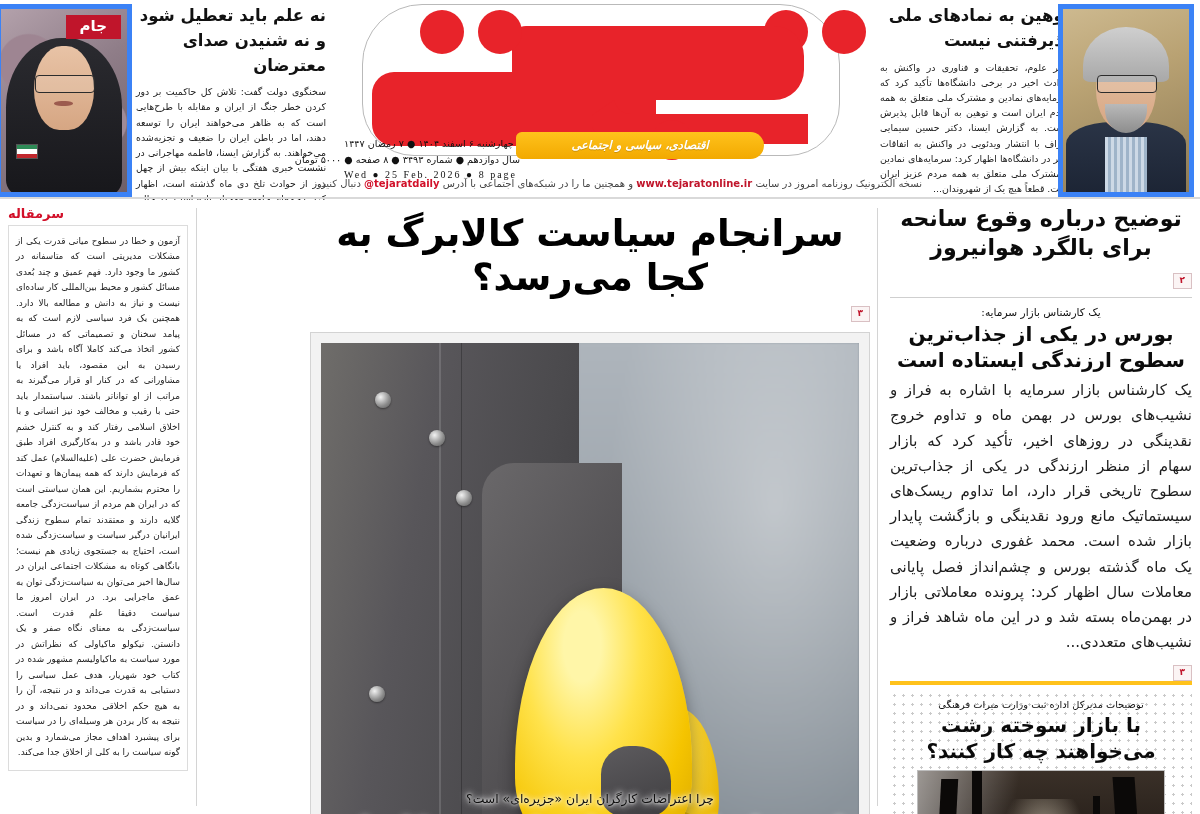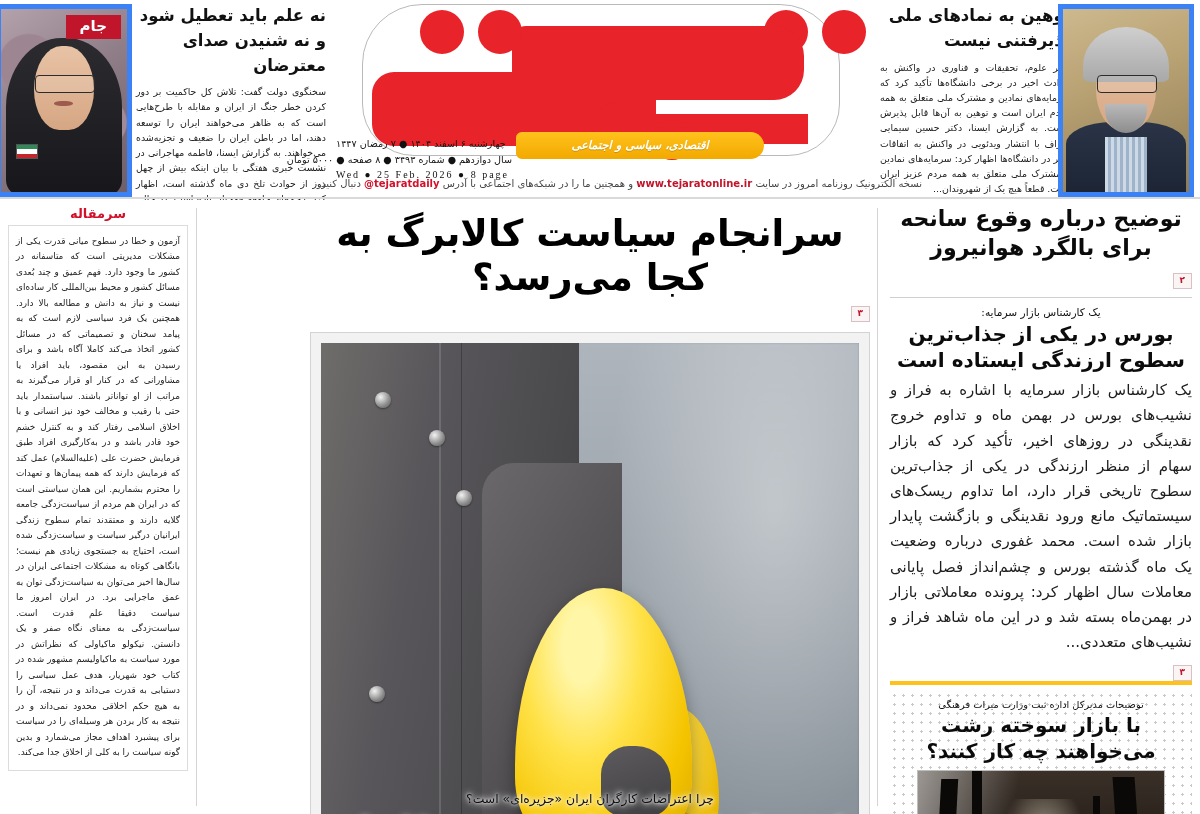--- a/index.html
+++ b/index.html
@@ -60,21 +60,21 @@
 
   
   .logo-wrap{position:absolute;left:50%;transform:translateX(-50%);top:0;width:560px;height:200px;}
   .logo-outline{position:absolute;left:42px;top:4px;width:476px;height:150px;
       border:1.6px solid #b9b9b9;border-radius:60px 60px 52px 52px;}
   .logo-glyph{position:absolute;left:0;top:0;width:560px;height:160px;}
   .yellow-band{position:absolute;left:196px;top:132px;width:248px;height:27px;
       background:linear-gradient(180deg,#ffc21c,#f2a900);border-radius:6px 14px 14px 6px;font-style:italic;}
   .yellow-band span{display:block;color:#fff;font-size:11.5px;font-weight:bold;
       text-align:center;line-height:27px;letter-spacing:.4px;text-shadow:0 1px 0 rgba(0,0,0,.18);}
-  .meta{position:absolute;right:368px;top:136px;width:176px;text-align:left;direction:rtl;}
+  .meta{position:absolute;right:360px;top:136px;width:176px;text-align:left;direction:rtl;}
   .meta div{font-size:9.6px;line-height:1.62;color:#111;white-space:nowrap;}
   .meta .en{font-family:"Liberation Serif",serif;letter-spacing:2px;font-size:10px;}
   .web-line{position:absolute;left:0;right:0;top:178px;text-align:center;font-size:10px;color:#444;margin-left:43px;}
   .web-line .red{color:#d2112a;font-weight:bold;}
   .web-line .site{font-weight:bold;color:#c0152b;}
   .mh-rule{position:absolute;left:0;top:197px;width:1200px;height:2px;background:#d9d9d9;}
 
   
   .content{position:absolute;left:0;top:200px;width:1200px;height:614px;background:#fff;}
 
@@ -154,21 +154,21 @@
 
   .cap-wrap{position:absolute;left:0;right:0;bottom:6px;padding:0 12px;box-sizing:border-box;}
   .cap-kicker{font-size:12.4px;color:#0f0f0f;text-align:center;margin-bottom:6px;
       text-shadow:0 0 3px #fff,0 0 6px #fff,0 0 9px #fff;}
   .cap-head{font-size:26px;font-weight:bold;line-height:1.32;color:#0b0b0b;text-align:center;
       text-shadow:0 0 3px #fff,0 0 6px #fff,0 0 10px #fff, 1px 1px 0 #fff, -1px -1px 0 #fff;}
   .c-bottom-badge{position:relative;margin-top:-24px;margin-right:6px;}
 
   
   .col-left{position:absolute;left:0;top:4px;width:196px;padding:0 8px;box-sizing:border-box;}
-  .sar-label{text-align:center;color:#d2112a;font-size:13px;font-weight:bold;padding:2px 0 4px;}
+  .sar-label{text-align:left;color:#d2112a;font-size:13px;font-weight:bold;padding:2px 0 4px;}
   .sar-box{border:1px solid #dcdcdc;padding:8px 7px 10px;background:#fff;}
   .sar-head{font-size:14px;font-weight:bold;text-align:center;line-height:1.5;color:#111;margin:2px 0 7px;}
   .sar-body{font-size:8.9px;line-height:1.74;text-align:justify;color:#1b1b1b;}
 </style>
 </head>
 <body>
 
 <div class="page">
 
   <div class="masthead">

